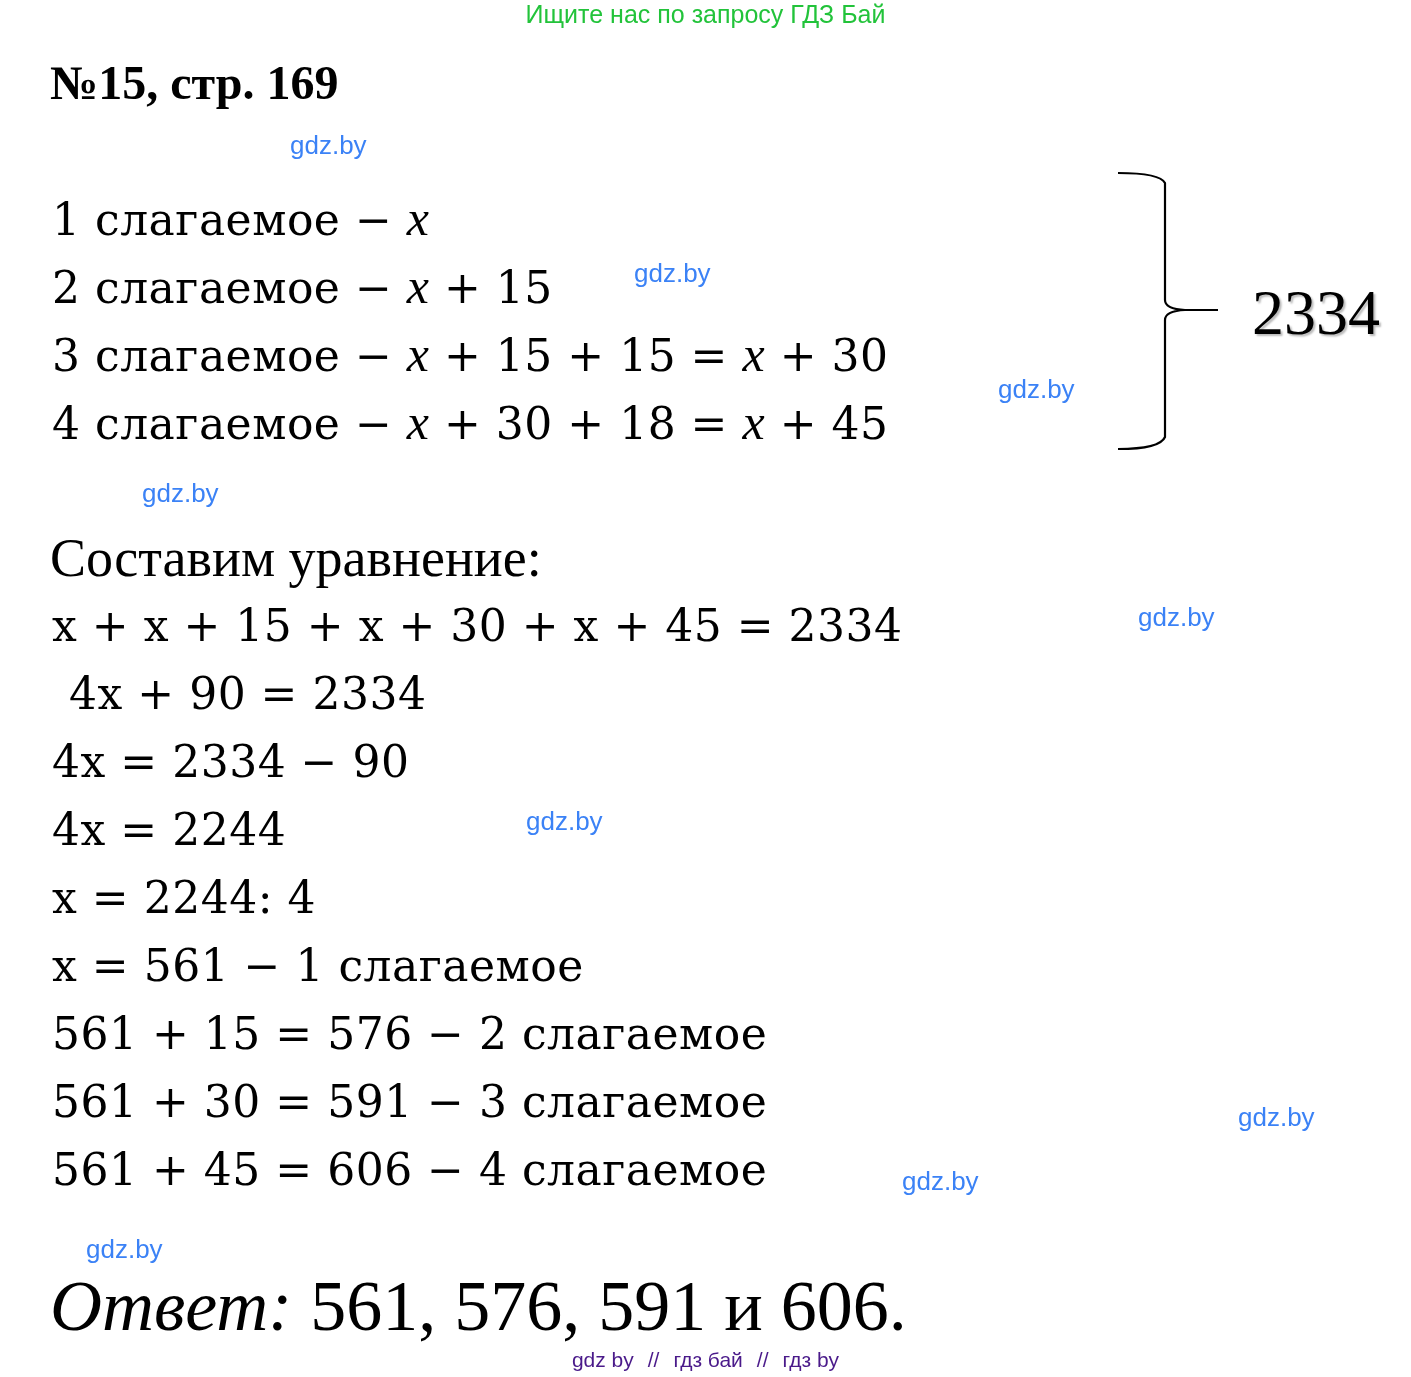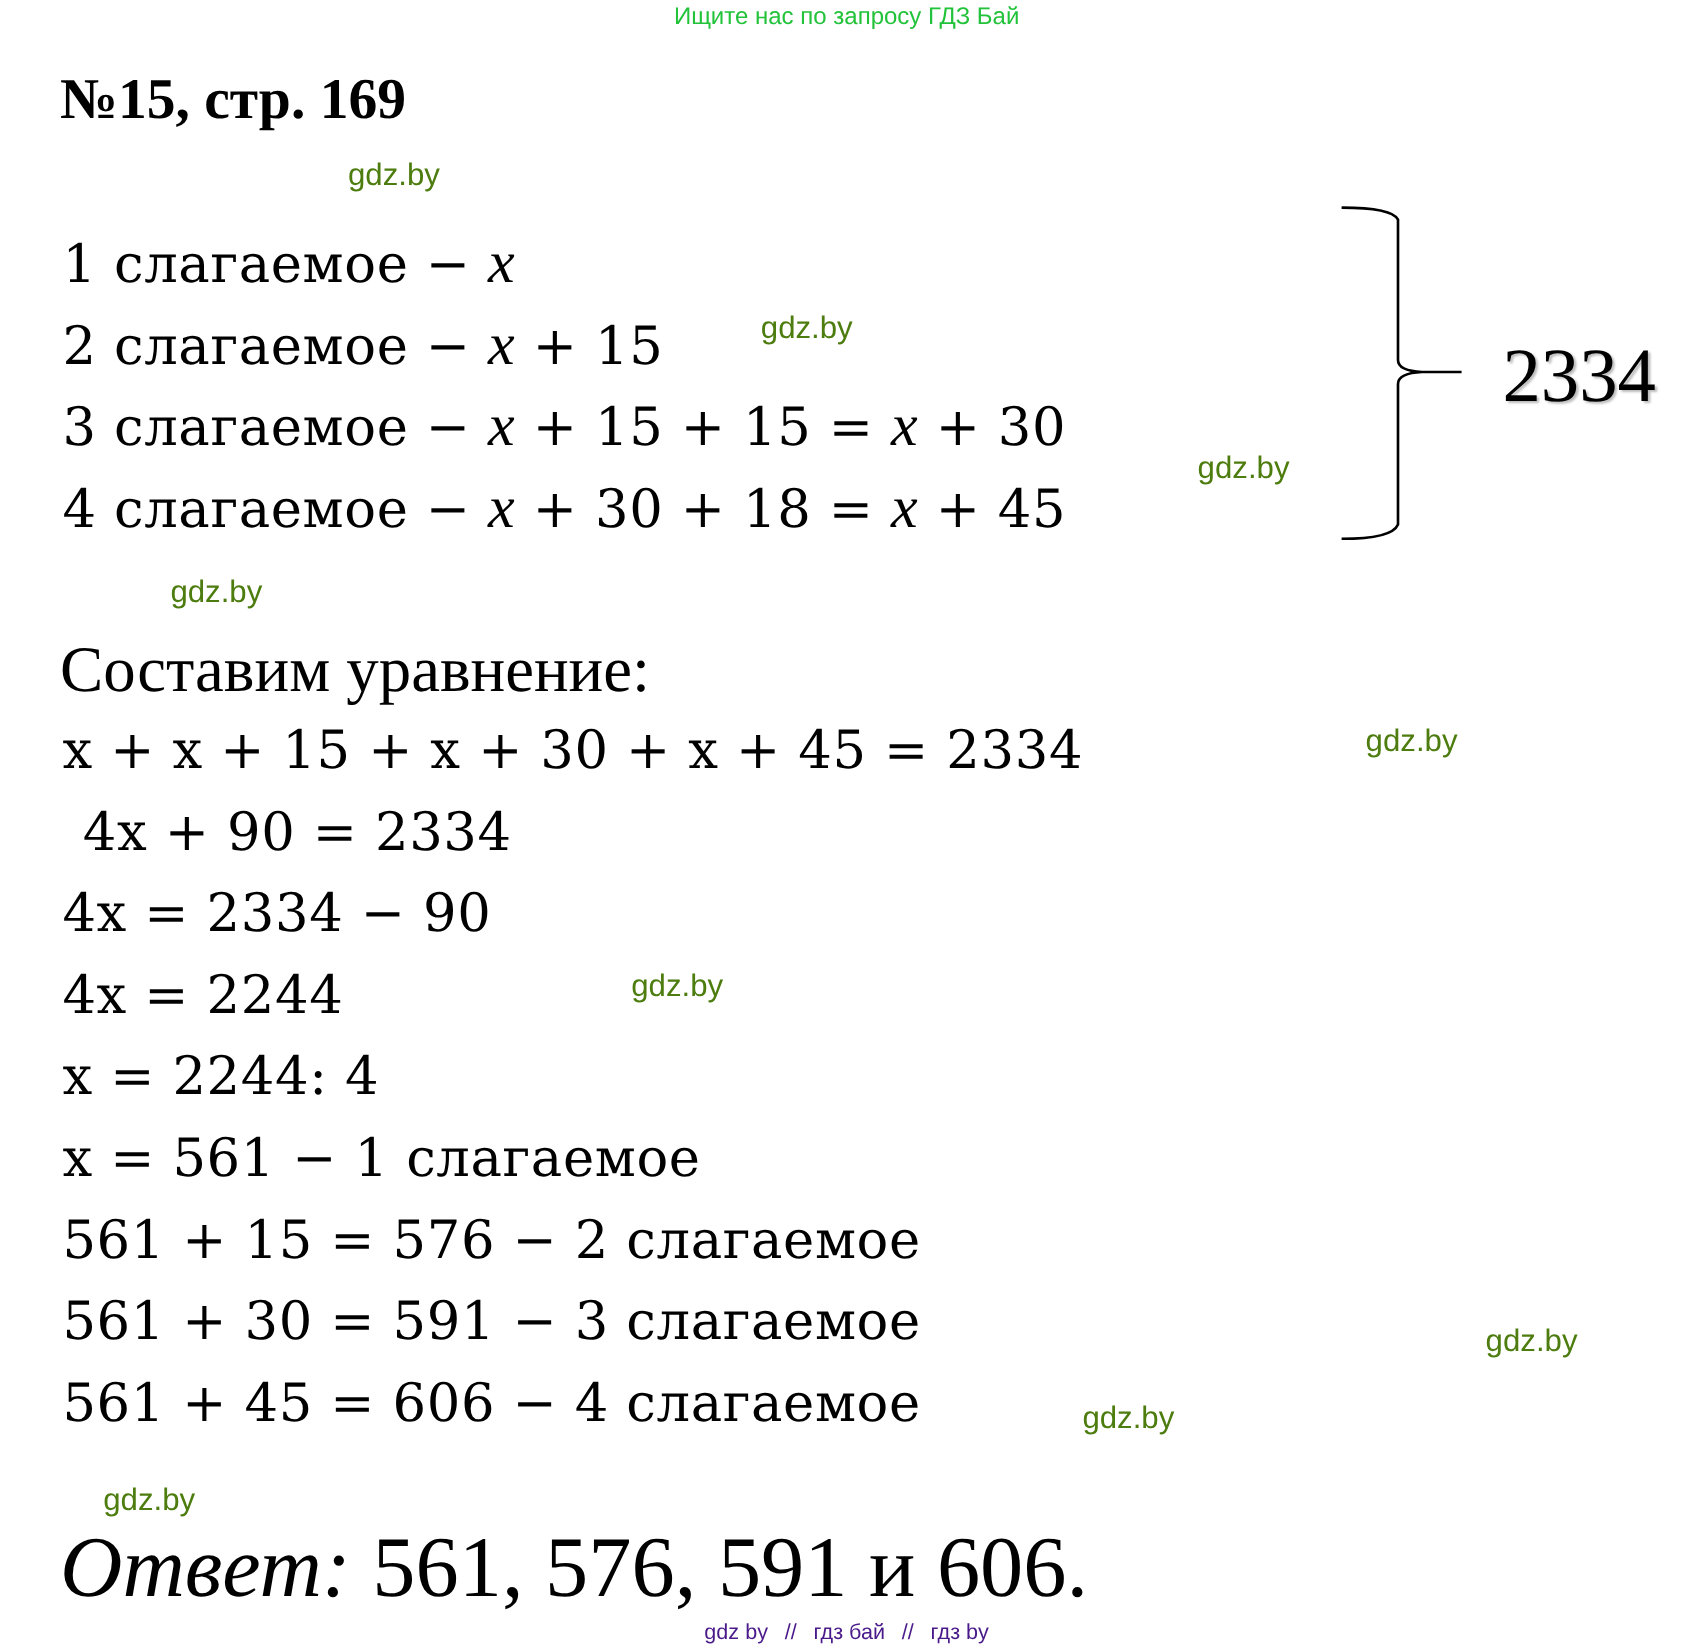--- a/index.html
+++ b/index.html
@@ -1,27 +1,27 @@
 <!DOCTYPE html>
 <html><head>
 <meta charset="utf-8">
 <style>
   html, body { margin: 0; padding: 0; background: #ffffff; }
   body { width: 1411px; height: 1377px; position: relative; overflow: hidden; font-family: "DejaVu Serif", serif; color: #000; }
   .abs { position: absolute; white-space: nowrap; }
-  .top-banner { left: 0; width: 1411px; top: 0; text-align: center; font-family: "Liberation Sans", sans-serif; font-size: 20px; color: #22c33a; line-height: 28px; }
+  .top-banner { left: 0; width: 1411px; top: 0; text-align: center; font-family: "Liberation Sans", sans-serif; font-size: 25px; color: #22c33a; line-height: 28px; }
   .title { left: 50px; top: 50px; font-family: "Liberation Serif", serif; font-weight: bold; font-size: 48px; line-height: 66px; }
-  .wm { font-family: "Liberation Sans", sans-serif; font-size: 26px; color: #4d7c0f; line-height: 30px; }
+  .wm { font-family: "Liberation Sans", sans-serif; font-size: 26px; color: #3b82f6; line-height: 30px; }
   .math { font-family: "DejaVu Serif", serif; font-size: 44px; line-height: 56px; letter-spacing: 0.5px; }
   .math i.v { font-family: "Liberation Serif", serif; font-style: italic; font-size: 50px; }
   .serif-text { font-family: "Liberation Serif", serif; font-size: 54px; line-height: 60px; text-align: center; }
   .total { left: 1252px; top: 278px; font-family: "Liberation Serif", serif; font-size: 64px; line-height: 70px; text-shadow: 2px 2px 2px #bbb; }
   .answer { left: 50px; top: 1276px; font-family: "Liberation Serif", serif; font-size: 72px; line-height: 60px; }
   .answer .lbl { font-style: italic; }
-  .footer { left: 0; width: 1411px; top: 1346px; text-align: center; font-family: "Liberation Sans", sans-serif; font-size: 18px; color: #4a1a8a; line-height: 28px; }
+  .footer { left: 0; width: 1411px; top: 1346px; text-align: center; font-family: "Liberation Sans", sans-serif; font-size: 21px; color: #4a1a8a; line-height: 28px; }
   .footer .sep { margin: 0 14px; }
   svg.brace { position: absolute; left: 1110px; top: 165px; }
 </style>
 </head>
 <body>
 
 <div class="abs top-banner">Ищите нас по запросу ГДЗ Бай</div>
 
 <div class="abs title">№15, стр. 169</div>
 

